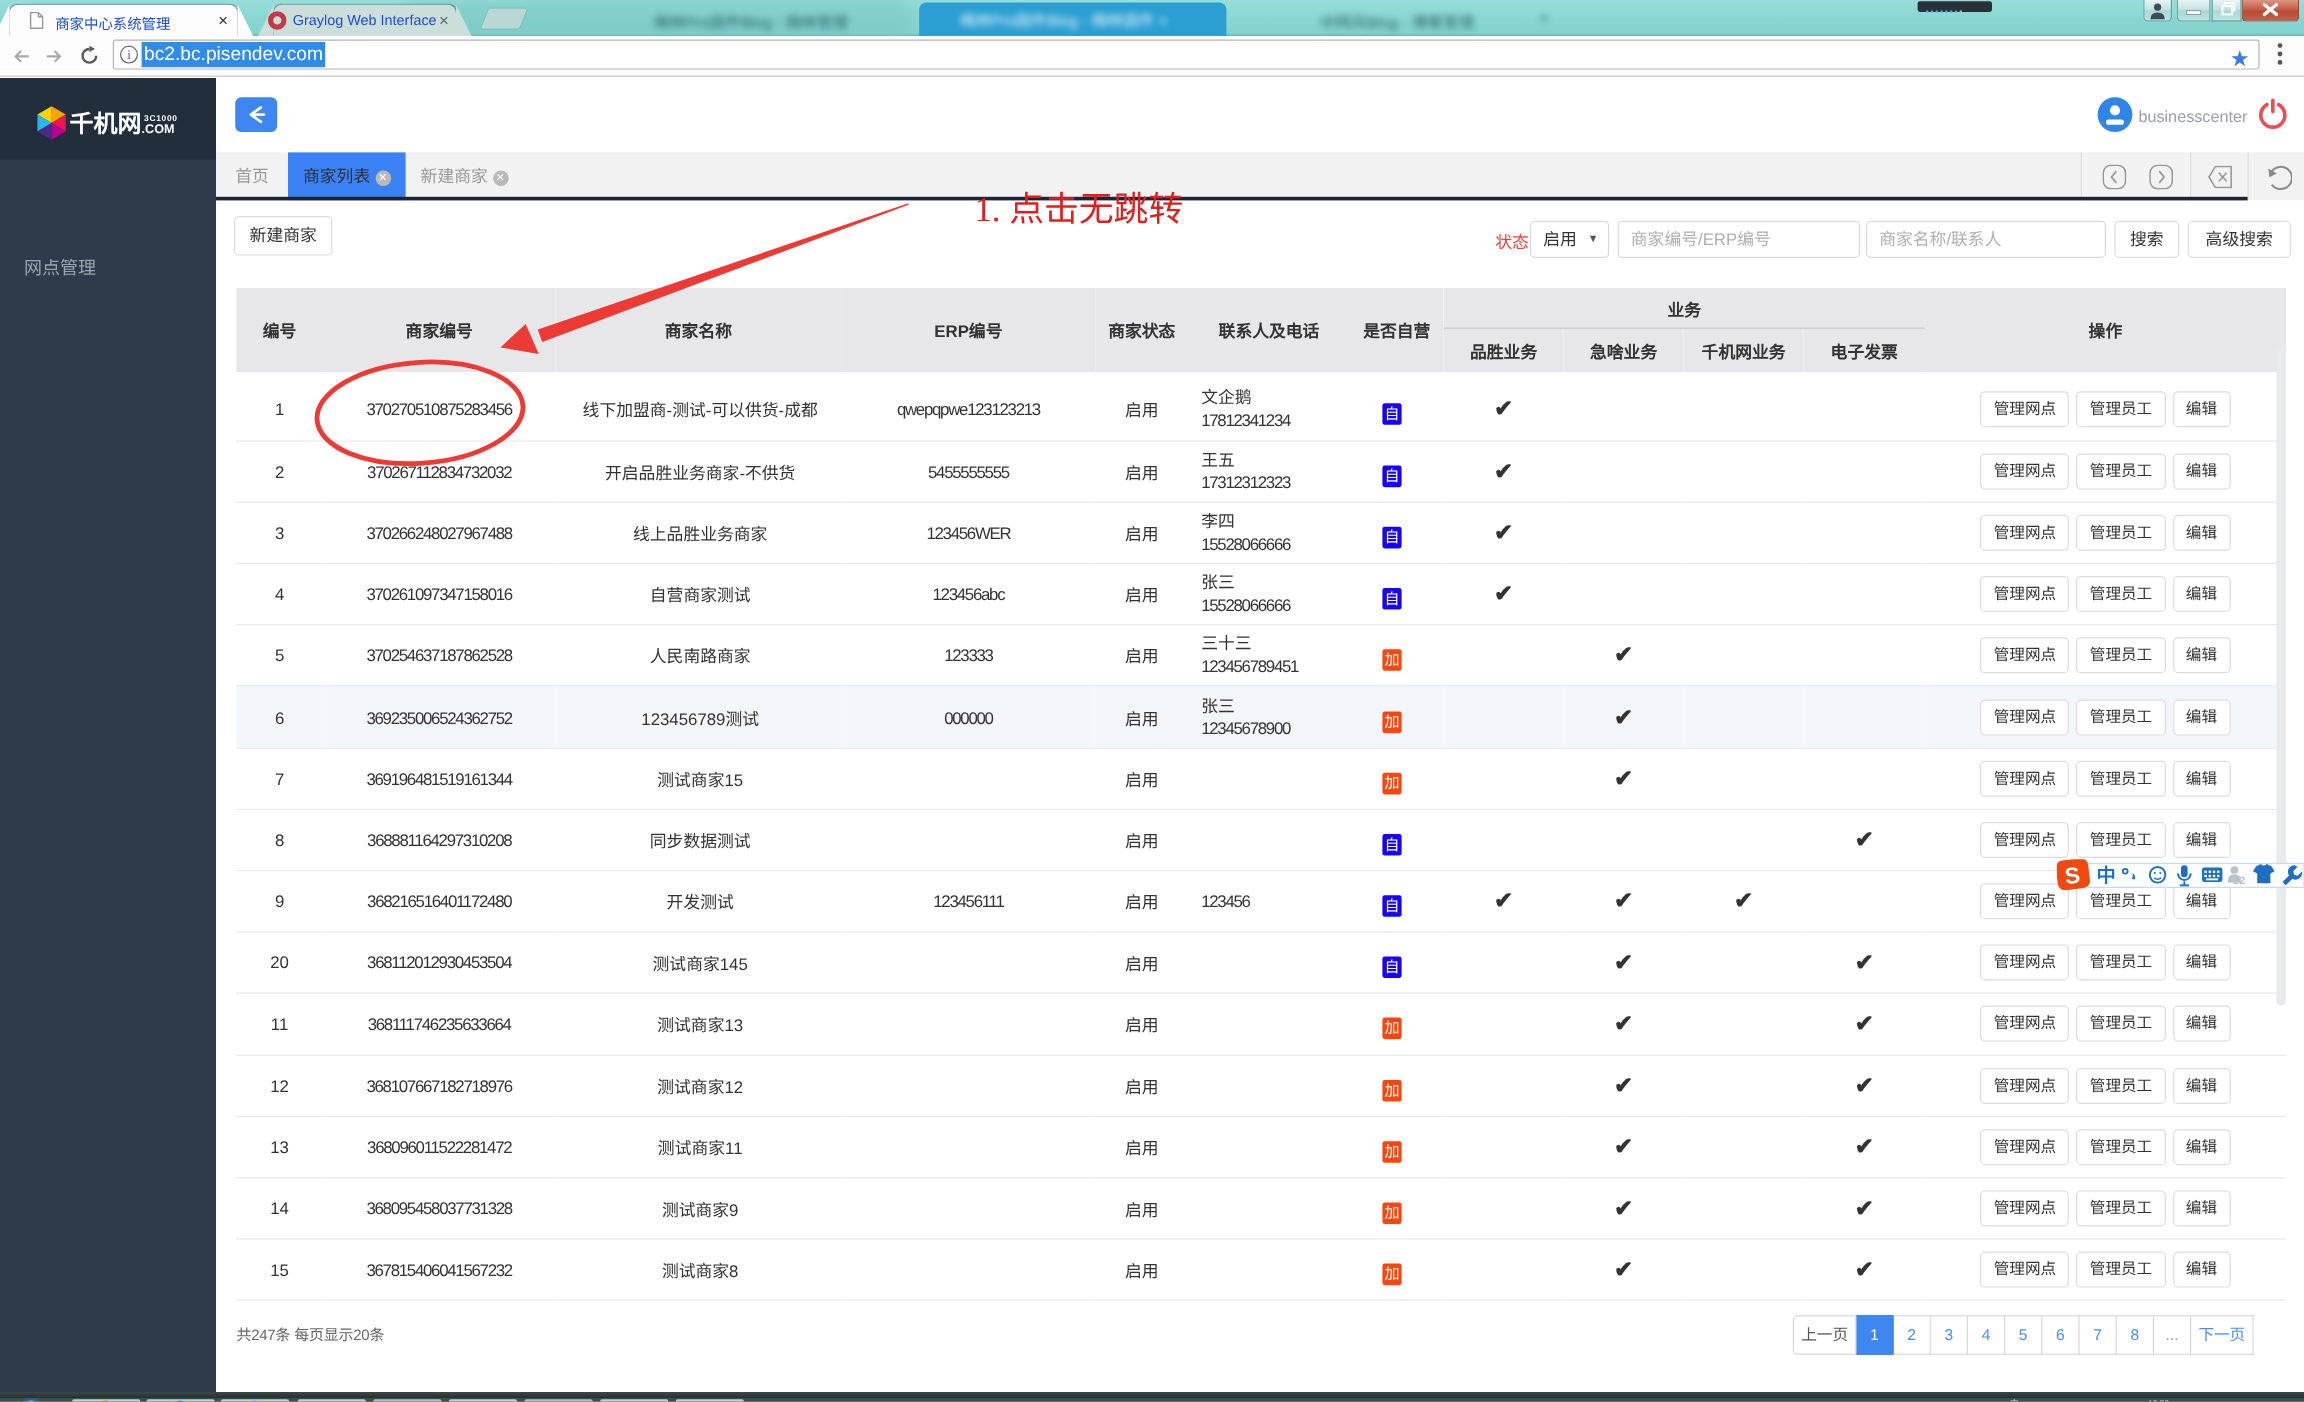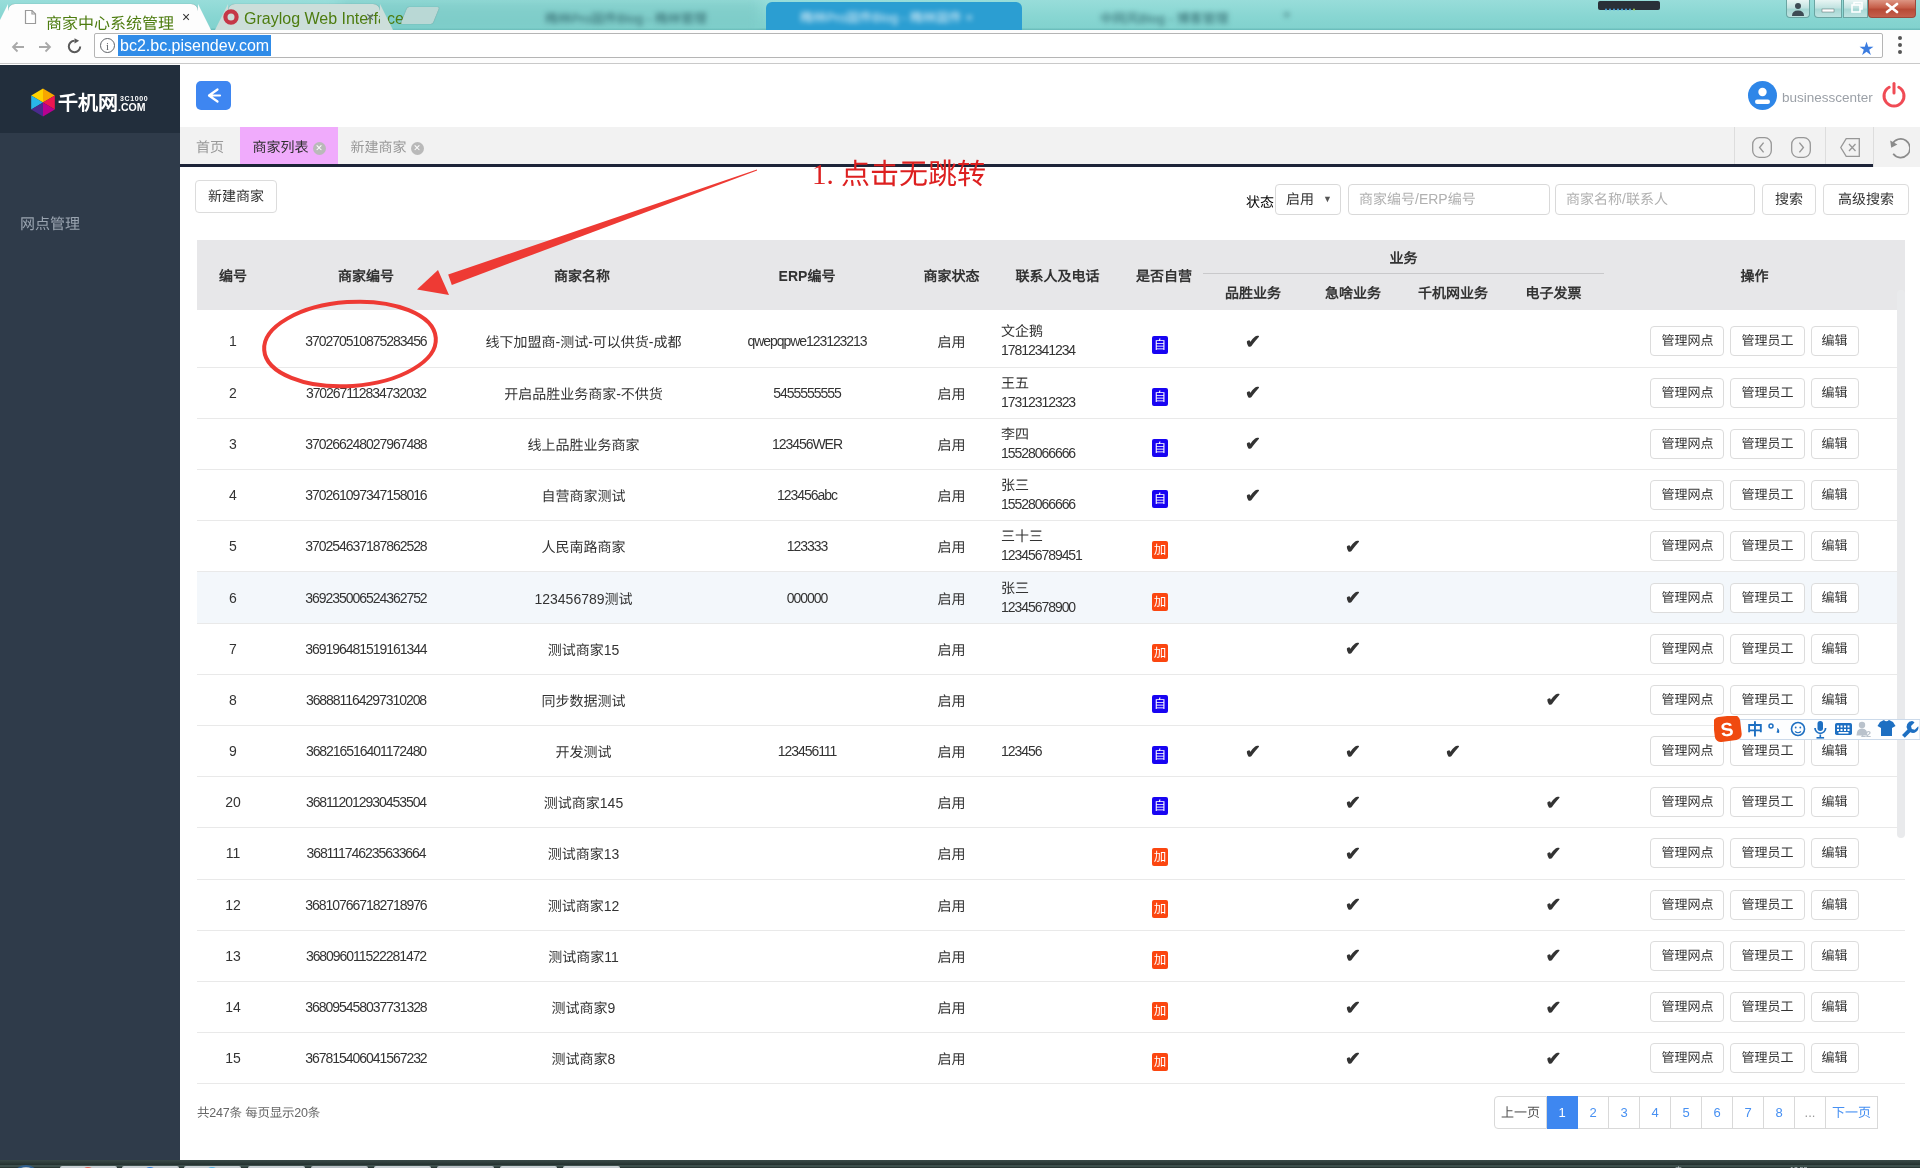--- a/index.html
+++ b/index.html
@@ -13,21 +13,21 @@
   background:linear-gradient(180deg,#98ddda 0%,#88d6d2 55%,#82d2ce 92%,#66b9b7 100%); }
 #topstrip .patch1 { position:absolute; left:340px; top:0; width:420px; height:30px; background:rgba(120,198,195,.55); filter:blur(6px); }
 .tab-active { position:absolute; left:8px; top:4px; width:190px; height:26px; background:#fdfdfd;
   border-radius:7px 7px 0 0; box-shadow:0 0 1px rgba(0,0,0,.4); }
 .tab-active:before { content:""; position:absolute; left:-13px; bottom:0; border-bottom:26px solid #fdfdfd; border-left:13px solid transparent; }
 .tab-active:after  { content:""; position:absolute; right:-13px; bottom:0; border-bottom:26px solid #fdfdfd; border-right:13px solid transparent; }
 .tab-gray { position:absolute; left:228px; top:4px; width:152px; height:26px; background:#ccdeda;
   border-radius:7px 7px 0 0; box-shadow:0 0 1px rgba(0,0,0,.35); }
 .tab-gray:before { content:""; position:absolute; left:-13px; bottom:0; border-bottom:26px solid #ccdeda; border-left:13px solid transparent; }
 .tab-gray:after  { content:""; position:absolute; right:-13px; bottom:0; border-bottom:26px solid #ccdeda; border-right:13px solid transparent; }
-.tab-title { position:absolute; left:18px; top:6px; font-size:16px; color:#4d7c0f; white-space:nowrap; overflow:hidden; }
+.tab-title { position:absolute; left:18px; top:6px; font-size:12px; color:#1d4ed8; white-space:nowrap; overflow:hidden; }
 .tab-x { position:absolute; right:-4px; top:5px; width:16px; height:16px; color:#5a6a6a; font-size:14px; line-height:16px; text-align:center; }
 .newtab { position:absolute; left:404px; top:7px; width:32px; height:17px; background:#b9d8d5; transform:skewX(-22deg); border-radius:2px; box-shadow:0 0 1px rgba(0,0,0,.3); }
 .bgtab-blue { position:absolute; left:766px; top:2px; width:256px; height:28px; background:#2b9ed2; border-radius:6px 6px 0 0; }
 .bgblur { position:absolute; color:rgba(38,88,95,.85); font-size:13px; filter:blur(2.6px); white-space:nowrap; }
 .dark-widget { position:absolute; left:1598px; top:1px; width:62px; height:9px; background:#2a3038; border-radius:2px; }
 .winbtn { position:absolute; top:0; height:18px; border:1px solid #6aa5a2; border-top:none; background:linear-gradient(180deg,#e8f5f4 0%,#c2e3e1 45%,#a7d8d5 55%,#bfe3e1 100%); }
 #btn-close { left:1868px; width:48px; background:linear-gradient(180deg,#dd9583 0%,#c65e49 45%,#b84a36 55%,#c4604d 100%); border-color:#9b4a3c; border-radius:0 0 4px 4px; }
 
 
 #addrbar { position:absolute; left:0; top:30px; width:1920px; height:34px; background:#fdfdfd; border-bottom:1px solid #c9c9c9; }
@@ -46,28 +46,28 @@
 
 #main { position:absolute; left:180px; top:65px; width:1740px; height:1095px; background:#fff; }
 #backbtn { position:absolute; left:16px; top:16px; width:35px; height:29px; background:#3e86f1; border-radius:5px; color:#fff; text-align:center; font-size:19px; line-height:27px; }
 #avatar { position:absolute; left:1568px; top:16px; width:29px; height:29px; border-radius:50%; background:#2e86e8; }
 #uname { position:absolute; left:1602px; top:25px; color:#9ba0a7; font-size:13.5px; }
 #pwr { position:absolute; left:1700px; top:16px; width:28px; height:28px; }
 
 #pagetabs { position:absolute; left:0; top:62px; width:1740px; height:40px; background:#f2f2f2; }
 #darkline { position:absolute; left:0; top:37px; width:1693px; height:3px; background:#1d2438; z-index:5; }
 .ptab { position:absolute; top:0; height:40px; line-height:40px; text-align:center; color:#999; font-size:14px; }
-.ptab.active { background:#f0abfc; color:#2f2f2f; }
+.ptab.active { background:#3b82f6; color:#2f2f2f; }
 .ptab .xc { display:inline-block; width:13px; height:13px; background:#b9b9b9; border-radius:50%; color:#fff; font-size:9px; line-height:13px; vertical-align:1px; margin-left:4px; text-align:center; }
 .histbtn { position:absolute; top:0; height:40px; border-left:1px solid #ddd; color:#8a8a8a; text-align:center; line-height:40px; font-size:15px; }
 
 #toolbar { position:absolute; left:0; top:102px; width:1740px; height:70px; background:#fff; }
 .btn { border:1px solid #dcdcdc; border-radius:4px; background:#fff; color:#333; font-size:14px; text-align:center; position:absolute; font-family:"Liberation Sans",sans-serif; }
 #newbtn { left:15px; top:13px; width:82px; height:33px; line-height:31px; }
-#statuslbl { position:absolute; left:1066px; top:24px; font-size:14px; color:#000000; }
+#statuslbl { position:absolute; left:1066px; top:24px; font-size:14px; color:#ef4444; }
 .field { position:absolute; top:17px; height:31px; border:1px solid #d9d9d9; border-radius:4px; background:#fff; font-size:14px; color:#b0b0b0; line-height:29px; padding-left:10px; }
 
 
 #tablewrap { position:absolute; left:17px; top:175px; width:1708px; }
 table { border-collapse:collapse; table-layout:fixed; width:1708px; }
 thead th { background:#e7e7e9; font-weight:bold; font-size:14px; color:#333; }
 tbody td { border-bottom:1px solid #e9e9e9; font-size:14px; color:#333; text-align:center; vertical-align:middle; height:51.2px; padding:0; }
 tbody tr.sp td { height:6px; border-bottom:none; }
 tbody tr.tint td { background:#f3f7fb; }
 .badge { display:inline-block; width:16px; height:18px; border-radius:2px; color:#fff; font-size:12.5px; line-height:18px; text-align:center; position:relative; left:-4px; top:4px; }

